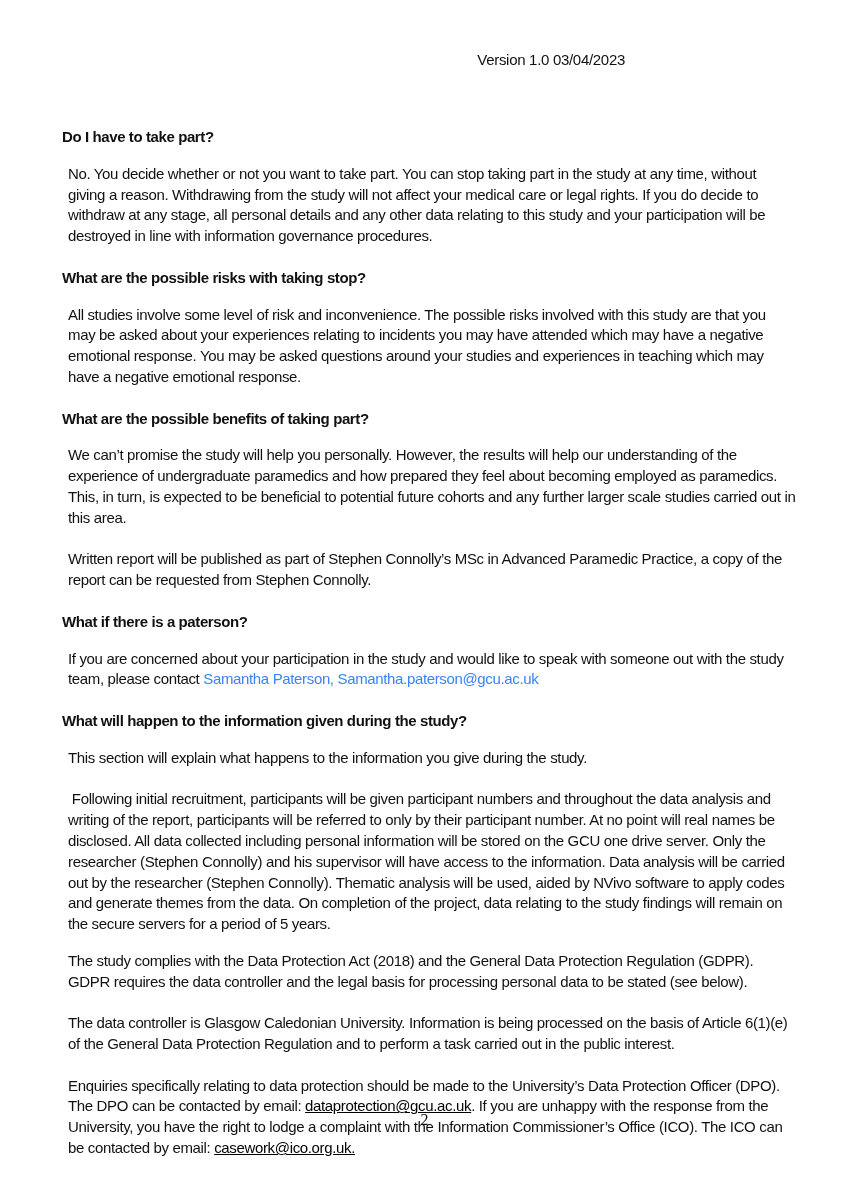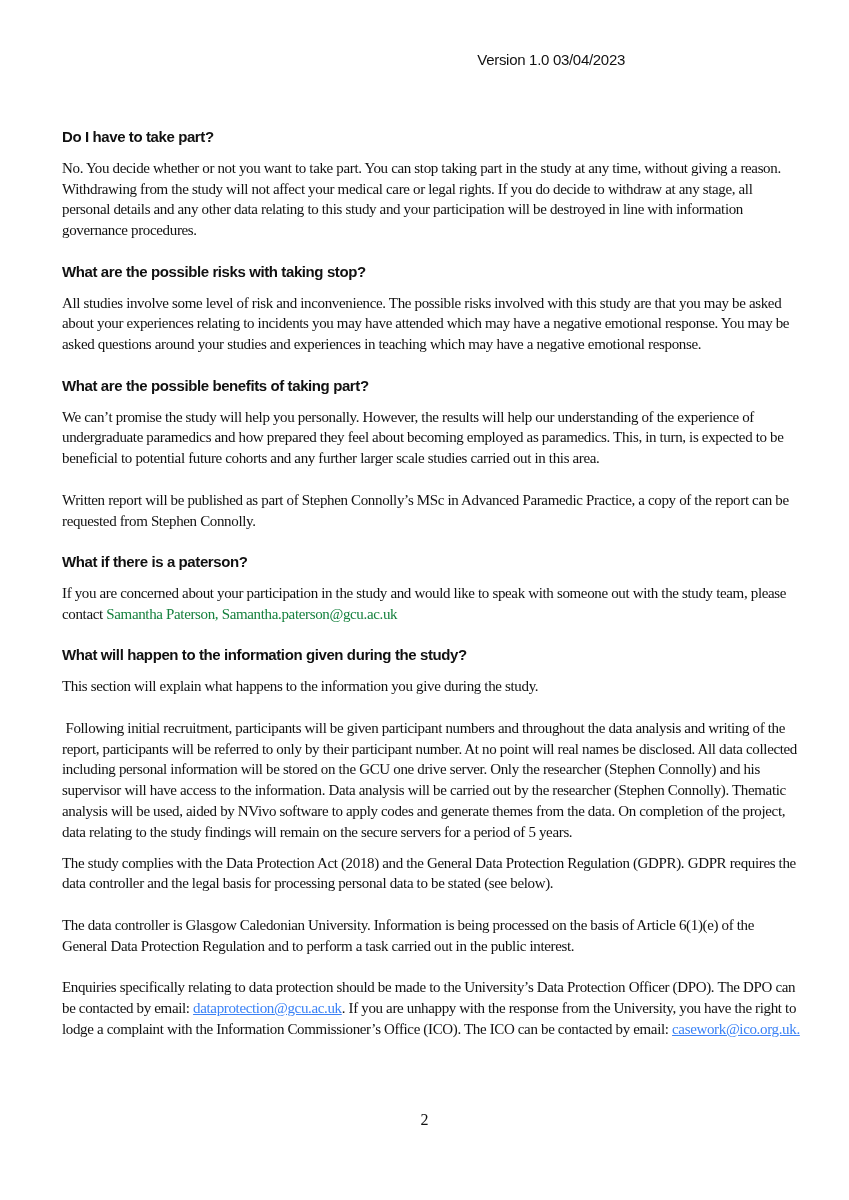--- a/index.html
+++ b/index.html
@@ -1,25 +1,25 @@
 <!DOCTYPE html>
 <html><head>
   <meta charset="utf-8">
   <style>
     html, body { margin: 0; padding: 0; background: #ffffff; }
     body { width: 849px; height: 1200px; position: relative; overflow: hidden;
       font-family: "Liberation Sans", sans-serif; color: #111; }
     .page { position: absolute; left: 0; top: 0; width: 671px; height: 1200px; }
     .version { position: absolute; top: 51px; right: 46px; font-size: 15px; letter-spacing: -0.3px; }
     .content { position: absolute; left: 52px; top: 117px; width: 760px; font-size: 15px; line-height: 20.8px; letter-spacing: -0.35px; }
-    .content p { margin: 10px; font-family: Liberation Serif, serif; }
+    .content p { margin: 16px; }
     .content h3 { margin: 10px; font-size: 15px; font-weight: bold; line-height: 20.8px; letter-spacing: -0.4px; }
     .sec { margin-bottom: 20.8px; }
-    .red { color: #15803d; }
-    a { color: #3b82f6; text-decoration: underline; }
+    .red { color: #3b82f6; }
+    a { color: #000000; text-decoration: underline; }
     .pagenum { position: absolute; top: 1111px; left: 0; width: 849px; text-align: center; font-family: "Liberation Serif", serif; font-size: 16px; }
   </style>
 </head>
 <body>
 
 <div class="page">
   <div class="version">Version 1.0 03/04/2023</div>
 
   <div class="content">
     <div class="sec">

